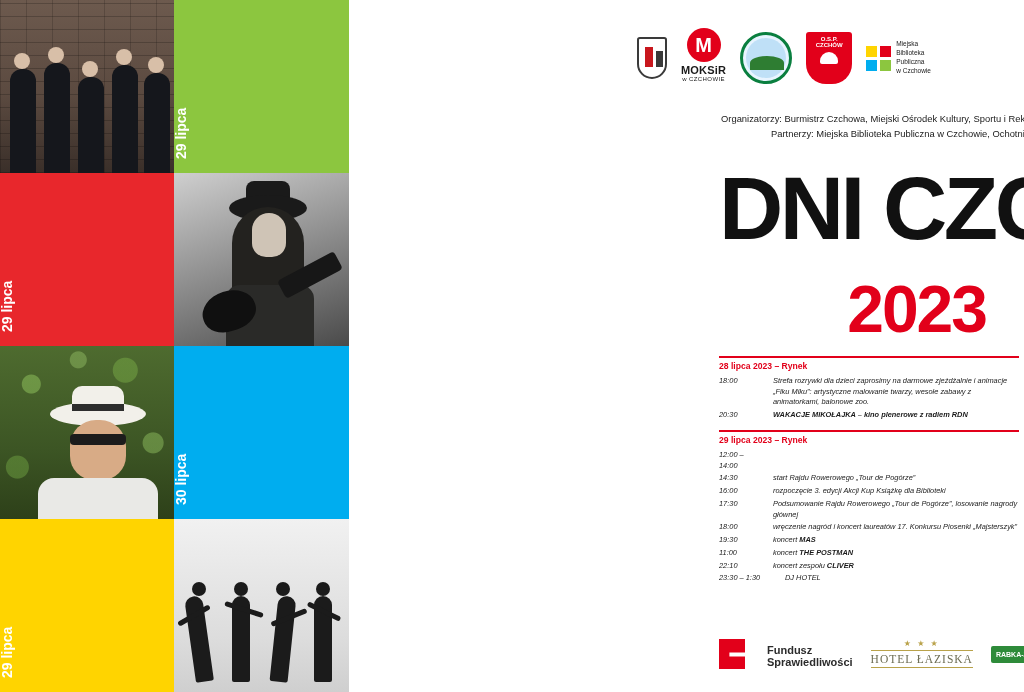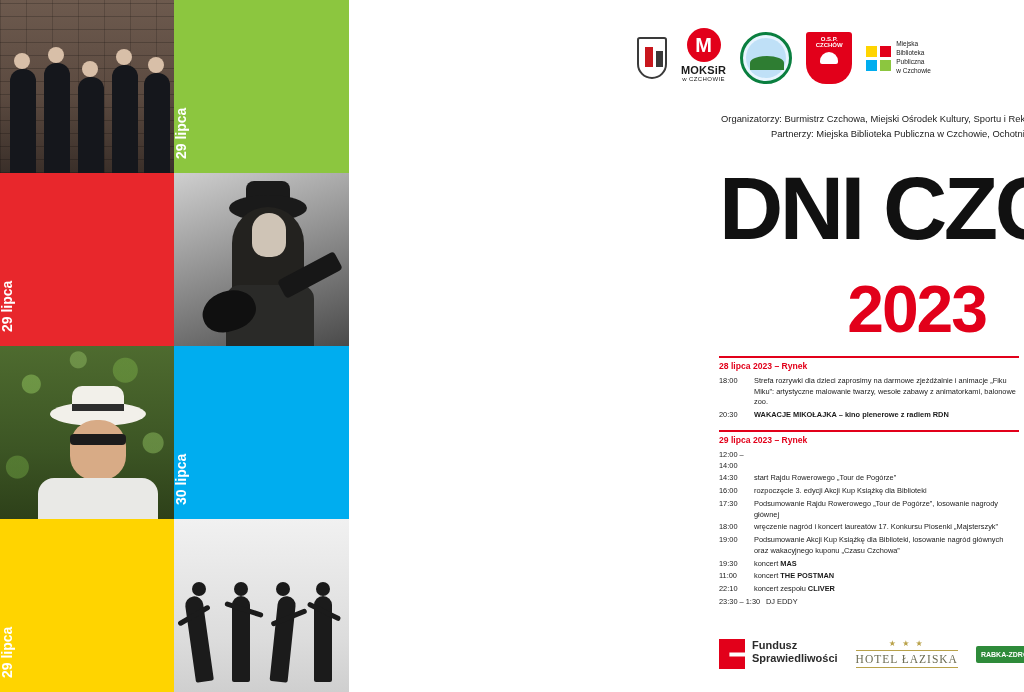--- a/index.html
+++ b/index.html
@@ -162,28 +162,28 @@
   
   .prog-left { position:absolute; left:370px; top:356px; width:300px; }
 
   .prog-head {
     border-top:2px solid #e2001a; padding-top:3px; margin-bottom:5px;
     color:#e2001a; font-weight:bold; font-size:8.6px;
   }
   .prog-head.red2 { border-top-color:#e2001a; color:#e2001a; margin-top:9px; }
 
   .items { font-size:7.4px; color:#1a1a1a; line-height:1.45; }
-  .item { display:flex; gap:5px; margin-bottom:2px; }
+  .item { display:flex; margin-bottom:2px;font-style:italic; }
   .item .tm { width:30px; flex:0 0 30px; }
-  .item .tx { flex:1; }
+  .item .tx { flex:1;margin-left:24px; }
   .tx b { font-weight:bold; }
 
   
   .sponsors { position:absolute; left:370px; top:624px; width:650px; height:60px; display:flex; align-items:center; gap:18px; }
-  .fs { display:flex; align-items:flex-start; gap:7px; }
+  .fs { display:flex; align-items:flex-end; gap:22px; }
   .fs .mark { width:26px; height:30px; background:#e2001a;
     clip-path: polygon(0 0,100% 0,100% 45%,40% 45%,40% 58%,100% 58%,100% 100%,0 100%); }
   .fs .fstxt { font-size:11px; font-weight:bold; color:#2b2b2b; line-height:1.15; }
   .hotel { text-align:center; color:#6b6b52; }
   .hotel .stars { font-size:8px; letter-spacing:2px; color:#b9a24a; }
   .hotel .hn { font-size:11.5px; font-family:"Liberation Serif", serif; letter-spacing:1px; }
   .hotel .rule{ height:1px; background:#b9a24a; margin:2px 0; }
   .spgrid { display:flex; align-items:center; gap:8px; }
   .sp {
     height:17px; min-width:52px; padding:0 5px; display:flex; align-items:center; justify-content:center;
@@ -352,38 +352,34 @@
         </div>
         <div class="item">
           <div class="tm">17:30</div>
           <div class="tx">Podsumowanie Rajdu Rowerowego „Tour de Pogórze”, losowanie nagrody głównej</div>
         </div>
         <div class="item">
           <div class="tm">18:00</div>
           <div class="tx">wręczenie nagród i koncert laureatów 17. Konkursu Piosenki „Majsterszyk”</div>
         </div>
         <div class="item">
-          <div class="tm">19:00</div>
-          <div class="tx">Podsumowanie Akcji Kup Książkę dla Biblioteki, losowanie nagród głównych oraz wakacyjnego kuponu „Czasu Czchowa”</div>
-        </div>
-        <div class="item">
           <div class="tm">19:30</div>
           <div class="tx"><span>koncert </span><b>MAS</b></div>
         </div>
         <div class="item">
           <div class="tm">11:00</div>
           <div class="tx"><span>koncert </span><b>THE POSTMAN</b></div>
         </div>
         <div class="item">
           <div class="tm">22:10</div>
           <div class="tx"><span>koncert zespołu </span><b>CLIVER</b></div>
         </div>
         <div class="item">
           <div class="tm" style="width:42px;flex:0 0 42px">23:30 – 1:30</div>
-          <div class="tx">DJ EDDY</div>
+          <div class="tx">DJ HOTEL</div>
         </div>
       </div>
     </div>
 
     <div class="sponsors">
       <div class="fs">
         <div class="mark"></div>
         <div class="fstxt">
           <span>Fundusz</span><br>
           <span>Sprawiedliwości</span>

